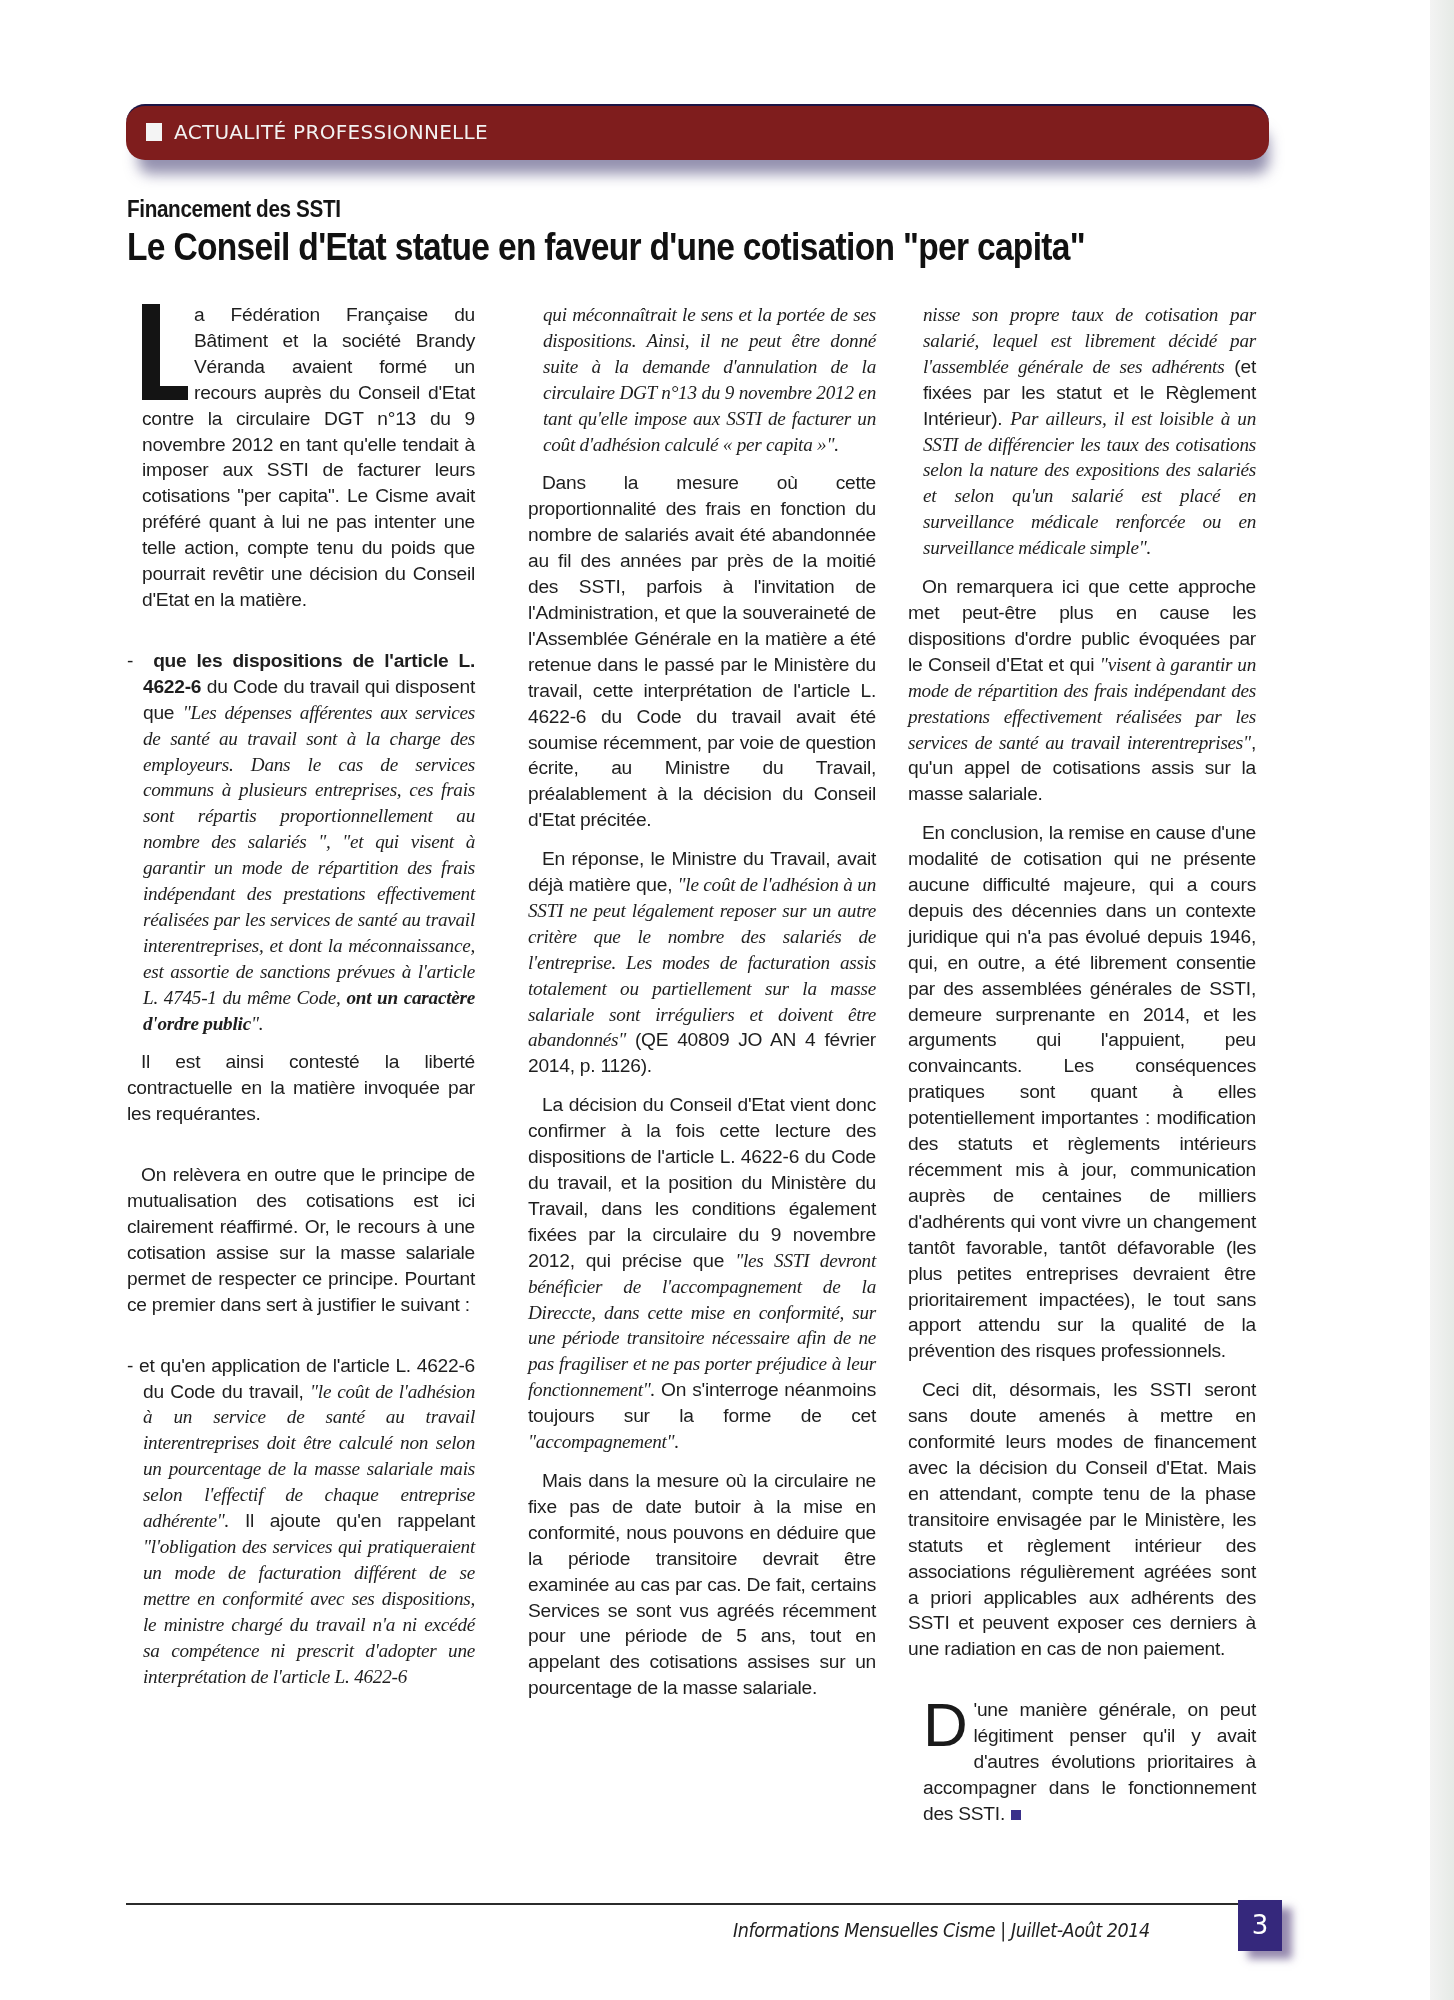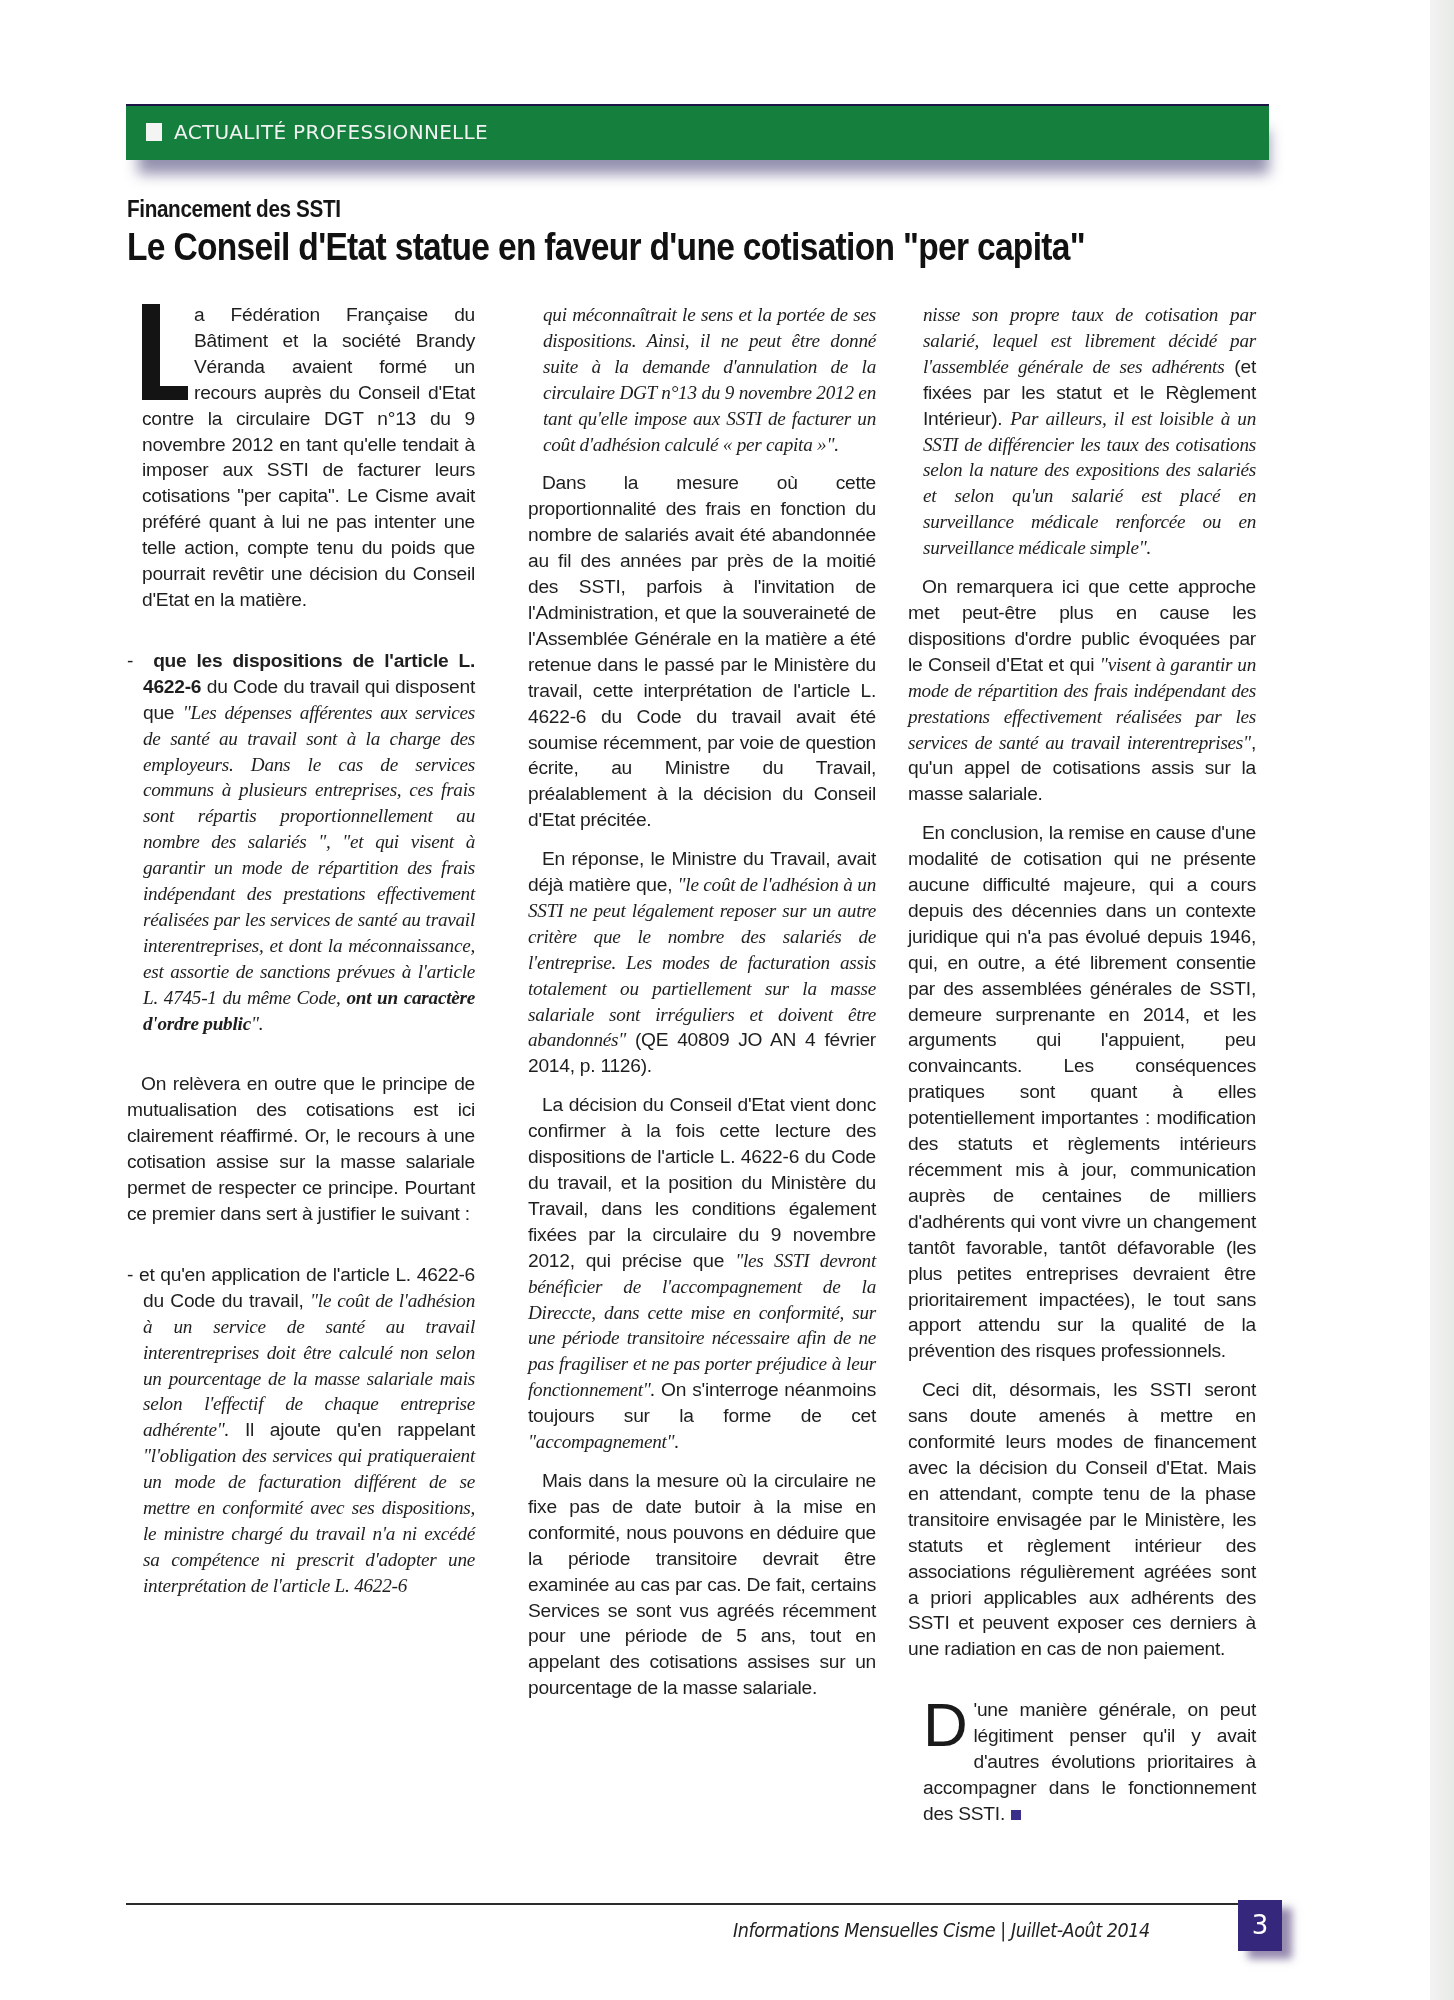--- a/index.html
+++ b/index.html
@@ -8,23 +8,24 @@
     background: #ffffff;
     font-family: "Liberation Sans", sans-serif;
     color: #1e1e1e;
   }
   .edge-right {
     position: absolute; top: 0; right: 0; width: 24px; height: 2000px;
     background: linear-gradient(to right, #f3f3f3, #e6eae6);
   }
   .banner {
     position: absolute; left: 126px; top: 104px; width: 1143px; height: 54px;
-    background: #15803d;
+    background: #7f1d1d;
     border-top: 2px solid #1c1545;
     box-shadow: 6px 20px 14px -6px rgba(60,55,110,0.55);
+    border-radius: 19px;
   }
   .banner .sq {
     position: absolute; left: 20px; top: 17px; width: 16px; height: 18px; background: #f4f4f4;
   }
   .banner .lbl {
     position: absolute; left: 48px; top: 14px; color: #f2f2f2;
     font-family: "DejaVu Sans", sans-serif; font-size: 20px; letter-spacing: 0.3px;
   }
   .kicker {
     position: absolute; left: 127px; top: 196px;
@@ -91,20 +92,21 @@
 
 <div class="col c1">
   <p class="noindent">
     <span class="dropL">
         <span class="v"></span>
         <span class="h"></span>
       </span><span>a Fédération Française du Bâtiment et la société Brandy Véranda avaient formé un recours auprès du Conseil d'Etat contre la circulaire DGT n°13 du 9 novembre 2012 en tant qu'elle tendait à imposer aux SSTI de facturer leurs cotisations "per capita". Le Cisme avait préféré quant à lui ne pas intenter une telle action, compte tenu du poids que pourrait revêtir une décision du Conseil d'Etat en la matière.</span>
   </p>
   <div class="gap"></div>
   <p class="bullet"><span>-</span>&nbsp;&nbsp;<b>que les dispositions de l'article L. 4622-6</b><span> du Code du travail qui disposent que </span><em>"Les dépenses afférentes aux services de santé au travail sont à la charge des employeurs. Dans le cas de services communs à plusieurs entreprises, ces frais sont répartis proportionnellement au nombre des salariés ", "et qui visent à garantir un mode de répartition des frais indépendant des prestations effectivement réalisées par les services de santé au travail interentreprises, et dont la méconnaissance, est assortie de sanctions prévues à l'article L. 4745-1 du même Code, </em><b><em>ont un caractère d'ordre public</em></b><em>".</em></p>
+  <p>Il est ainsi contesté la liberté contractuelle en la matière invoquée par les requérantes.</p>
   <div class="gap"></div>
   <p>On relèvera en outre que le principe de mutualisation des cotisations est ici clairement réaffirmé. Or, le recours à une cotisation assise sur la masse salariale permet de respecter ce principe. Pourtant ce premier dans sert à justifier le suivant :</p>
   <div class="gap"></div>
   <p class="bullet"><span>-</span><span> et qu'en application de l'article L. 4622-6 du Code du travail, </span><em>"le coût de l'adhésion à un service de santé au travail interentreprises doit être calculé non selon un pourcentage de la masse salariale mais selon l'effectif de chaque entreprise adhérente".</em><span> Il ajoute qu'en rappelant </span><em>"l'obligation des services qui pratiqueraient un mode de facturation différent de se mettre en conformité avec ses dispositions, le ministre chargé du travail n'a ni excédé sa compétence ni prescrit d'adopter une interprétation de l'article L. 4622-6</em></p>
 </div>
 
 <div class="col c2">
   <p class="noindent"><em>qui méconnaîtrait le sens et la portée de ses dispositions. Ainsi, il ne peut être donné suite à la demande d'annulation de la circulaire DGT n°13 du 9 novembre 2012 en tant qu'elle impose aux SSTI de facturer un coût d'adhésion calculé « per capita »".</em></p>
   <p>Dans la mesure où cette proportionnalité des frais en fonction du nombre de salariés avait été abandonnée au fil des années par près de la moitié des SSTI, parfois à l'invitation de l'Administration, et que la souveraineté de l'Assemblée Générale en la matière a été retenue dans le passé par le Ministère du travail, cette interprétation de l'article L. 4622-6 du Code du travail avait été soumise récemment, par voie de question écrite, au Ministre du Travail, préalablement à la décision du Conseil d'Etat précitée.</p>
   <p><span>En réponse, le Ministre du Travail, avait déjà matière que, </span><em>"le coût de l'adhésion à un SSTI ne peut légalement reposer sur un autre critère que le nombre des salariés de l'entreprise. Les modes de facturation assis totalement ou partiellement sur la masse salariale sont irréguliers et doivent être abandonnés"</em><span> (QE 40809 JO AN 4 février 2014, p. 1126).</span></p>

